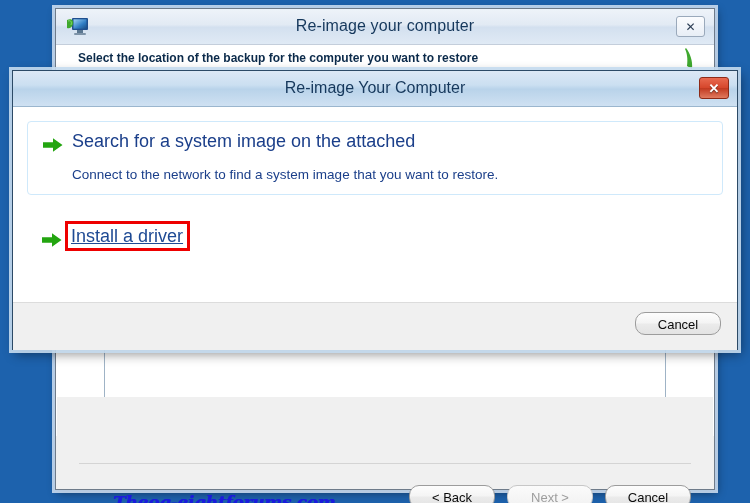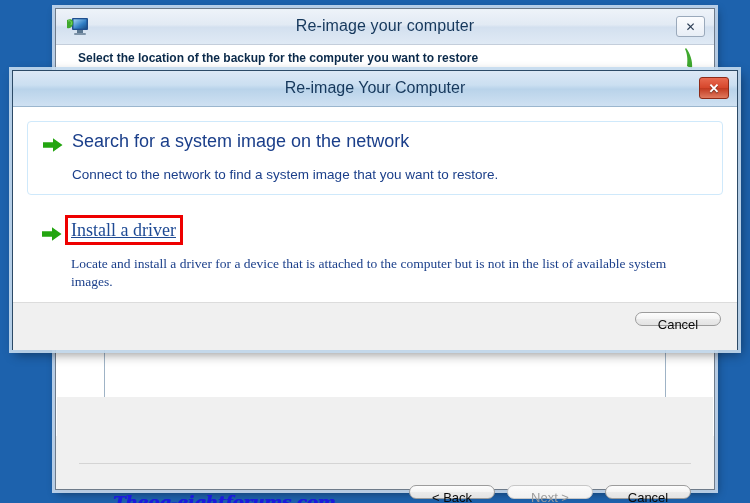--- a/index.html
+++ b/index.html
@@ -146,21 +146,21 @@
     position: absolute;
     right: 22px;
     top: 88px;
     display: flex;
     gap: 12px;
   }
 
   
   .wbtn {
     min-width: 86px;
-    height: 14px;
+    height: 23px;
     line-height: 24px;
     padding: 0 10px;
     background: linear-gradient(to bottom, #fdfdfd 0%, #f4f4f4 48%, #ebebeb 52%, #e3e3e3 100%);
     border: 1px solid #9c9c9c;
     border-radius: 10px;
     box-sizing: border-box;
     text-align: center;
     font-size: 13px;
     color: #0a0a0a;
     font-family: "Liberation Sans", sans-serif;
@@ -352,35 +352,34 @@
 
   <div class="front-body">
 
     <div class="opt hovered" style="top:14px;">
       <span class="opt-arrow">
         <svg viewBox="0 0 22 18" width="22" height="18">
           <path d="M1 6.2 L11 6.2 L11 2.2 L20.5 9 L11 15.8 L11 11.8 L1 11.8 Z" fill="#2aa11a" stroke="#ffffff" stroke-width="1.6" stroke-linejoin="round"></path>
           <path d="M1 6.2 L11 6.2 L11 2.2 L20.5 9 L11 15.8 L11 11.8 L1 11.8 Z" fill="#23a510"></path>
         </svg>
       </span>
-      <div class="opt-title">Search for a system image on the network</div>
+      <div class="opt-title">Search for a system image on the attached</div>
       <div class="opt-desc">Connect to the network to find a system image that you want to restore.</div>
     </div>
 
-    <div class="opt" style="top:104px;font-family:Liberation Serif, serif;">
+    <div class="opt" style="top:110px;">
       <span class="opt-arrow">
         <svg viewBox="0 0 22 18" width="22" height="18">
           <path d="M1 6.2 L11 6.2 L11 2.2 L20.5 9 L11 15.8 L11 11.8 L1 11.8 Z" fill="#2aa11a" stroke="#ffffff" stroke-width="1.6" stroke-linejoin="round"></path>
           <path d="M1 6.2 L11 6.2 L11 2.2 L20.5 9 L11 15.8 L11 11.8 L1 11.8 Z" fill="#23a510"></path>
         </svg>
       </span>
       <div class="opt-title-wrap">
         <div class="opt-title link">Install a driver</div>
         <span class="redbox"></span>
       </div>
-      <div class="opt-desc">Locate and install a driver for a device that is attached to the computer but is not in the list of available system images.</div>
     </div>
   </div>
 
   <div class="front-footer">
     <div class="wbtn">Cancel</div>
   </div>
 </div>
 
 </body></html>

